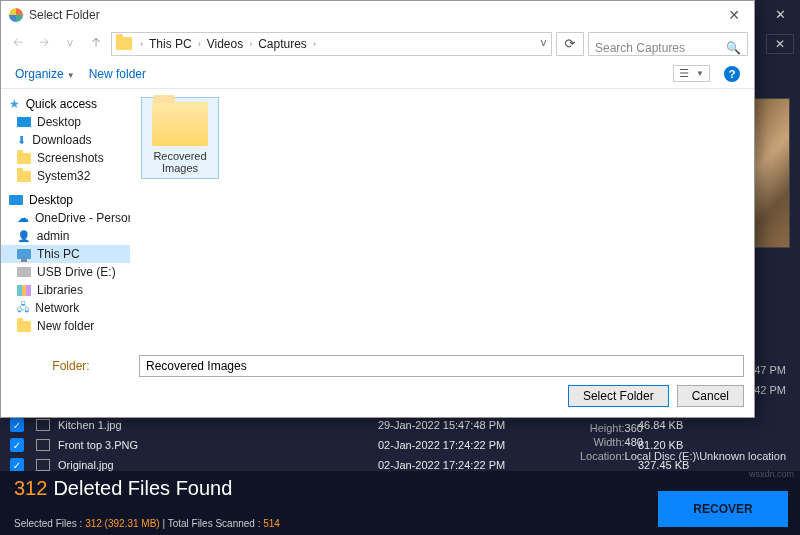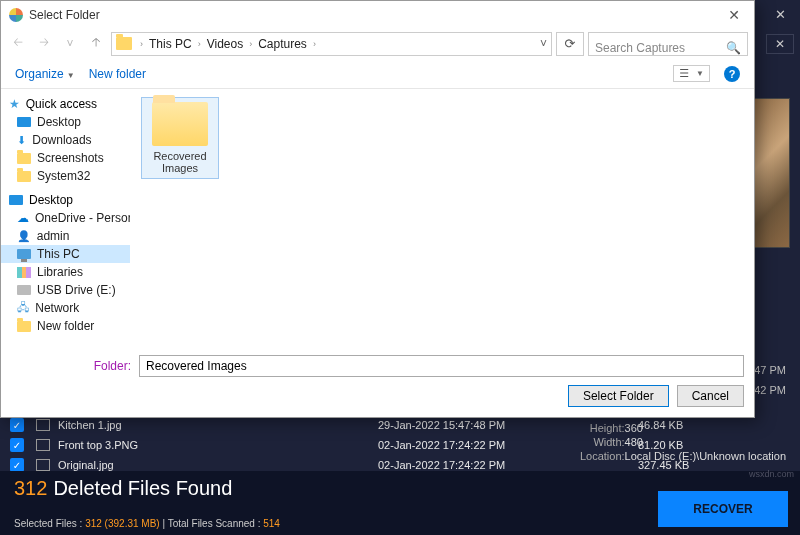--- a/index.html
+++ b/index.html
@@ -66,21 +66,21 @@
 .ic-pc::after{content:"";position:absolute;bottom:-3px;left:4px;width:6px;height:3px;background:#888}
 .ic-lib{background:linear-gradient(90deg,#6cc 33%,#fb6 33% 66%,#c9e 66%);width:14px;height:11px}
 .ic-usb{width:14px;height:10px;background:#bbb;border-radius:1px}
 .ic-net{color:#4a9edb;font-size:11px}
 .content{flex:1;padding:8px 10px;position:relative}
 .folder-item{width:78px;text-align:center;font-size:11px;color:#333;padding:4px;border:1px solid #a0c8f0;background:#e6f2fc}
 .folder-big{width:56px;height:44px;background:linear-gradient(#ffe9a8,#ffd768);border-radius:2px;margin:0 auto 4px;position:relative}
 .folder-big::before{content:"";position:absolute;top:-7px;left:1px;width:22px;height:8px;background:#ffe0a0;border-radius:2px 2px 0 0}
 .dlg-bottom{padding:6px 10px 10px;display:flex;flex-direction:column;gap:8px;border-top:1px solid transparent}
 .folder-row{display:flex;align-items:center;gap:8px;font-size:12px}
-.folder-row label{color:#a21caf;width:120px;text-align:right}
+.folder-row label{color:#a16207;width:120px;text-align:center}
 .folder-row input{flex:1;height:22px;border:1px solid #aaa;padding:0 6px;font-size:12px}
 .btn-row{display:flex;justify-content:flex-end;gap:8px}
 .btn{height:22px;padding:0 14px;font-size:12px;background:#e9e9e9;border:1px solid #aaa;display:flex;align-items:center}
 .btn.primary{border:1px solid #0078d4;background:#e9e9e9}
 </style>
 </head>
 <body>
 
 <div class="app-bg">
   <div class="app-close">✕</div>
@@ -202,26 +202,26 @@
         </div>
       <div class="item">
           <span class="ic-user">👤</span>
           <span>admin</span>
         </div>
       <div class="item sel">
           <span class="ic-pc"></span>
           <span>This PC</span>
         </div>
       <div class="item">
+          <span class="ic-usb"></span>
+          <span>USB Drive (E:)</span>
+        </div>
+      <div class="item">
           <span class="ic-lib"></span>
           <span>Libraries</span>
-        </div>
-      <div class="item">
-          <span class="ic-usb"></span>
-          <span>USB Drive (E:)</span>
         </div>
       <div class="item">
           <span class="ic-net">🖧</span>
           <span>Network</span>
         </div>
       <div class="item">
           <span class="ic-fold"></span>
           <span>New folder</span>
         </div>
     </div>

